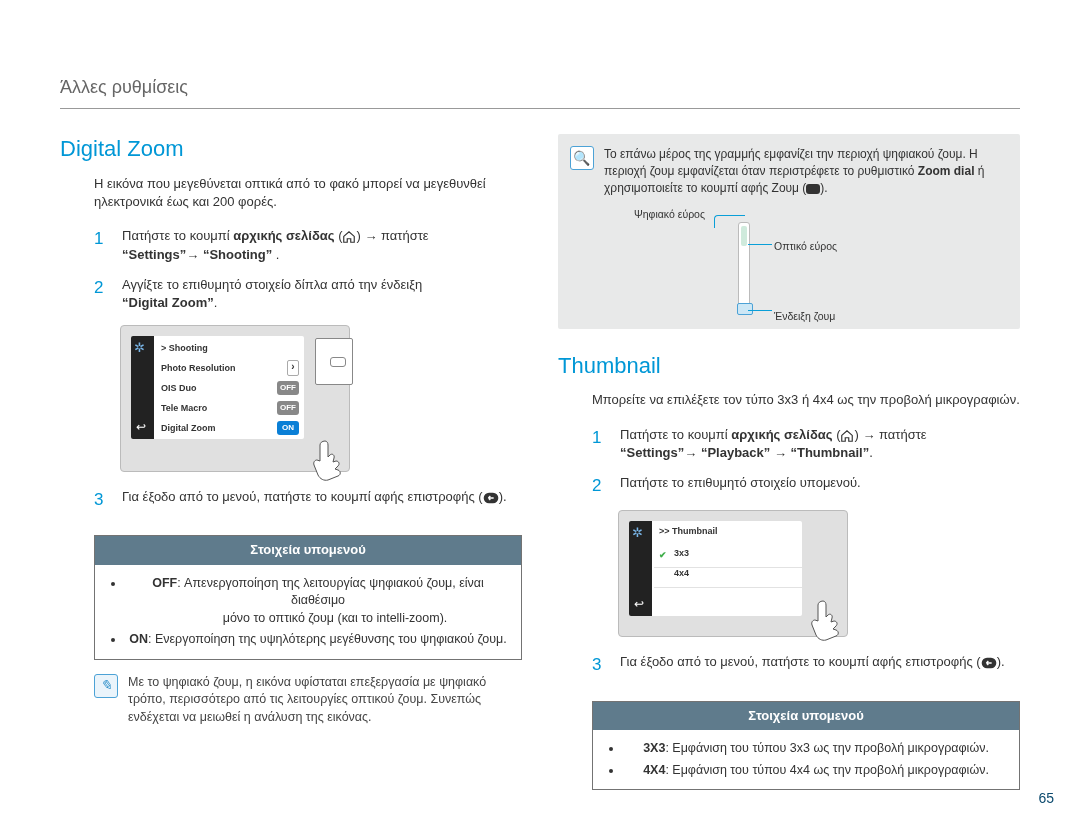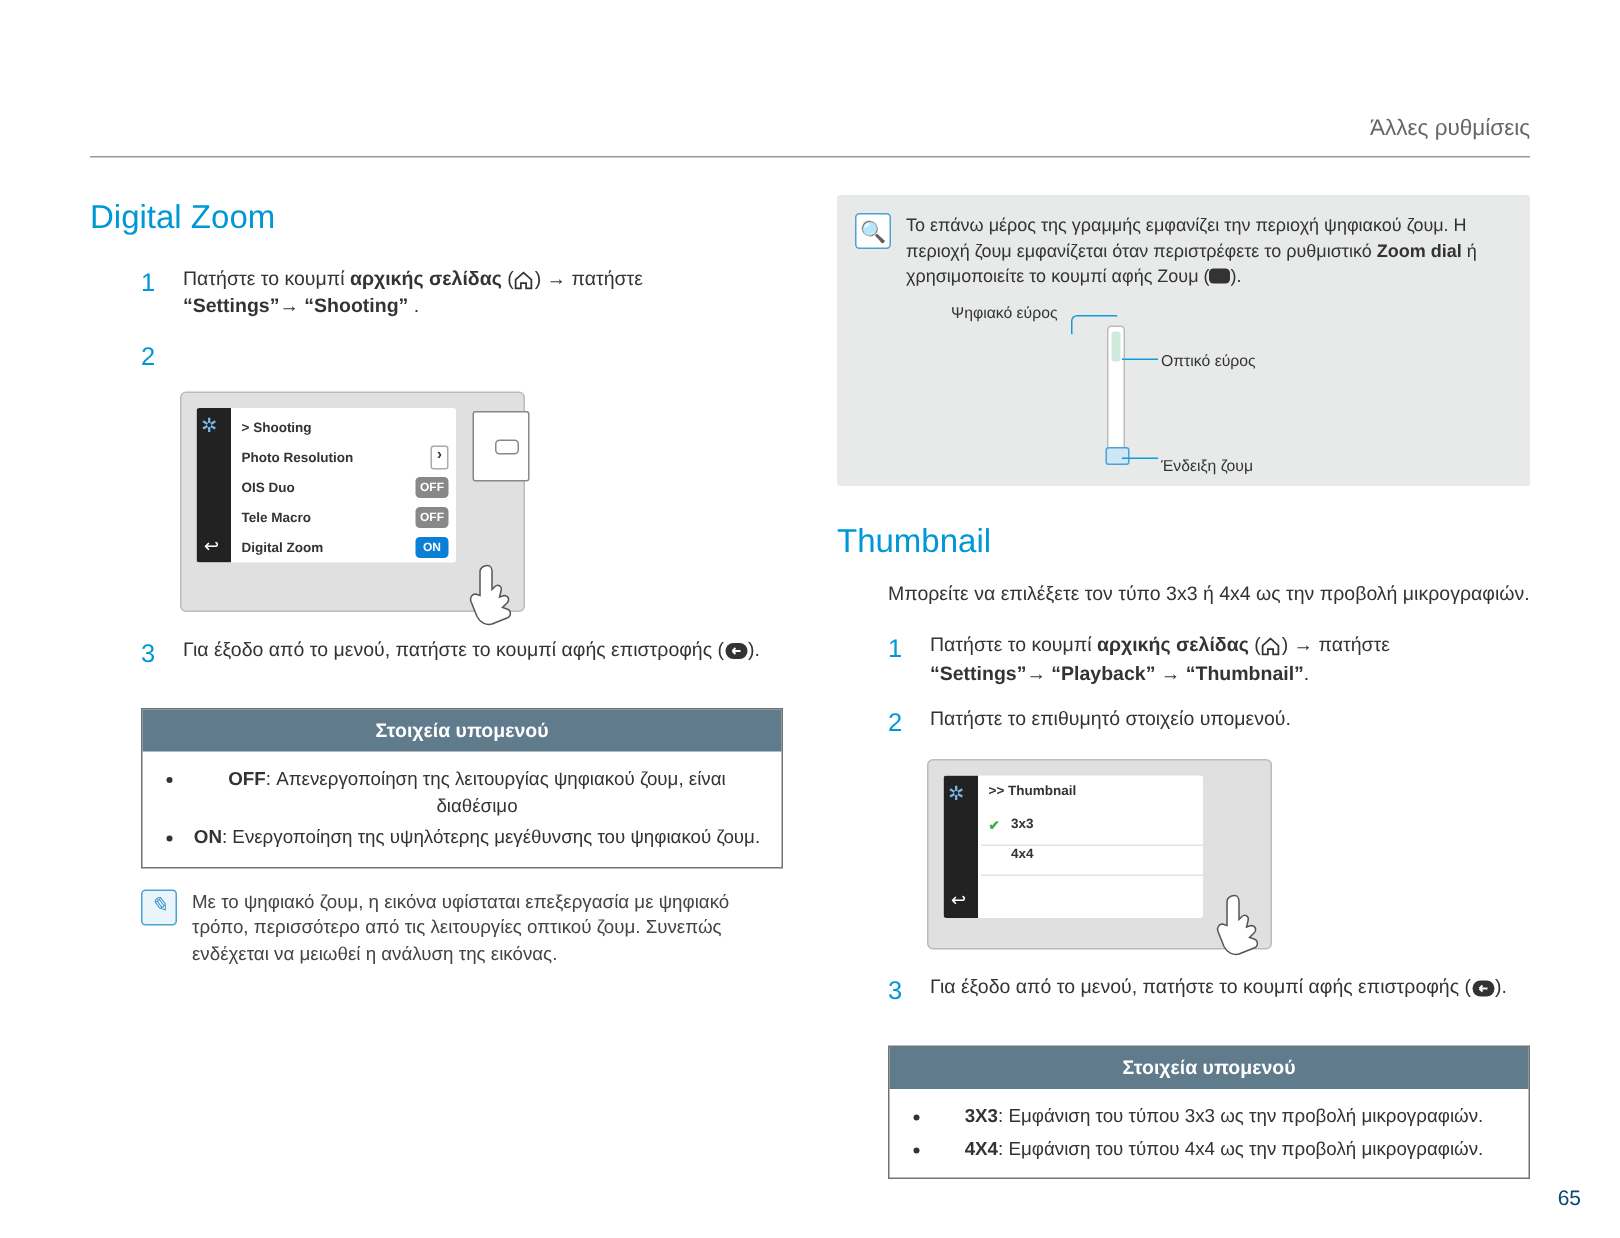--- a/index.html
+++ b/index.html
@@ -12,23 +12,23 @@
   }
   .page {
     width: 1080px;
     height: 825px;
     position: relative;
     box-sizing: border-box;
     padding: 75px 60px 0 60px;
   }
   .topbar {
     border-bottom: 1px solid #999;
-    text-align: right;
+    text-align: left;
     color: #666;
-    font-size: 15px;
+    font-size: 18px;
     padding-bottom: 8px;
     margin-bottom: 25px;
   }
   .columns {
     display: flex;
     gap: 36px;
   }
   .col {
     flex: 1;
   }
@@ -183,33 +183,38 @@
 
 <div class="page">
   <div class="topbar">
     <span>Άλλες ρυθμίσεις</span>
   </div>
 
   <div class="columns">
 
     <div class="col">
       <h2 class="section">Digital Zoom</h2>
+      <div class="intro">Η εικόνα που μεγεθύνεται οπτικά από το φακό μπορεί να μεγεθυνθεί ηλεκτρονικά έως και 200 φορές.</div>
 
       <div class="step">
         <div class="step-num">1</div>
         <div class="step-text">
           <span>Πατήστε το κουμπί </span><span class="bold">αρχικής σελίδας</span><span> (</span><span class="icon-home"><svg width="14" height="14" viewBox="0 0 24 24">
                 <path d="M3 11L12 3l9 8v10h-6v-6h-6v6H3z" fill="none" stroke="#333" stroke-width="2"></path>
               </svg></span><span>) → πατήστε </span><br>
           <span class="bold">“Settings”→ “Shooting”</span><span> .</span>
         </div>
       </div>
 
       <div class="step">
         <div class="step-num">2</div>
+        <div class="step-text">
+          <span>Αγγίξτε το επιθυμητό στοιχείο δίπλα από την ένδειξη </span><br>
+          <span class="bold">“Digital Zoom”</span><span>.</span>
+        </div>
       </div>
 
       <div class="camscreen1">
         <div class="lcd1">
           <div class="left">
             <div class="gear">✲</div>
             <div class="backbtn">↩</div>
           </div>
           <div class="row" style="top:4px;">
               <span>&gt;  Shooting</span>
@@ -246,21 +251,21 @@
                 <rect x="1" y="1" width="22" height="16" rx="8" fill="#333"></rect>
                 <path d="M8 9h8M8 9l3-3M8 9l3 3" stroke="#fff" stroke-width="2" fill="none"></path>
               </svg></span><span>).</span>
         </div>
       </div>
 
       <div class="submenu-box">
         <div class="submenu-title">Στοιχεία υπομενού</div>
         <div class="submenu-body">
           <ul>
-            <li><span class="bold">OFF</span><span>: Απενεργοποίηση της λειτουργίας ψηφιακού ζουμ, είναι διαθέσιμο</span></li>
+            <li><span class="bold">OFF</span><span>: Απενεργοποίηση της λειτουργίας ψηφιακού ζουμ, είναι διαθέσιμο</span><div class="sub-indent" style="padding-left:34px;">μόνο το οπτικό ζουμ (και το intelli-zoom).</div></li>
             <li><span class="bold">ON</span><span>: Ενεργοποίηση της υψηλότερης μεγέθυνσης του ψηφιακού ζουμ.</span></li>
           </ul>
         </div>
       </div>
 
       <div class="note">
         <div class="note-icon">✎</div>
         <div class="note-text">Με το ψηφιακό ζουμ, η εικόνα υφίσταται επεξεργασία με ψηφιακό τρόπο, περισσότερο από τις λειτουργίες οπτικού ζουμ. Συνεπώς ενδέχεται να μειωθεί η ανάλυση της εικόνας.</div>
       </div>
     </div>

